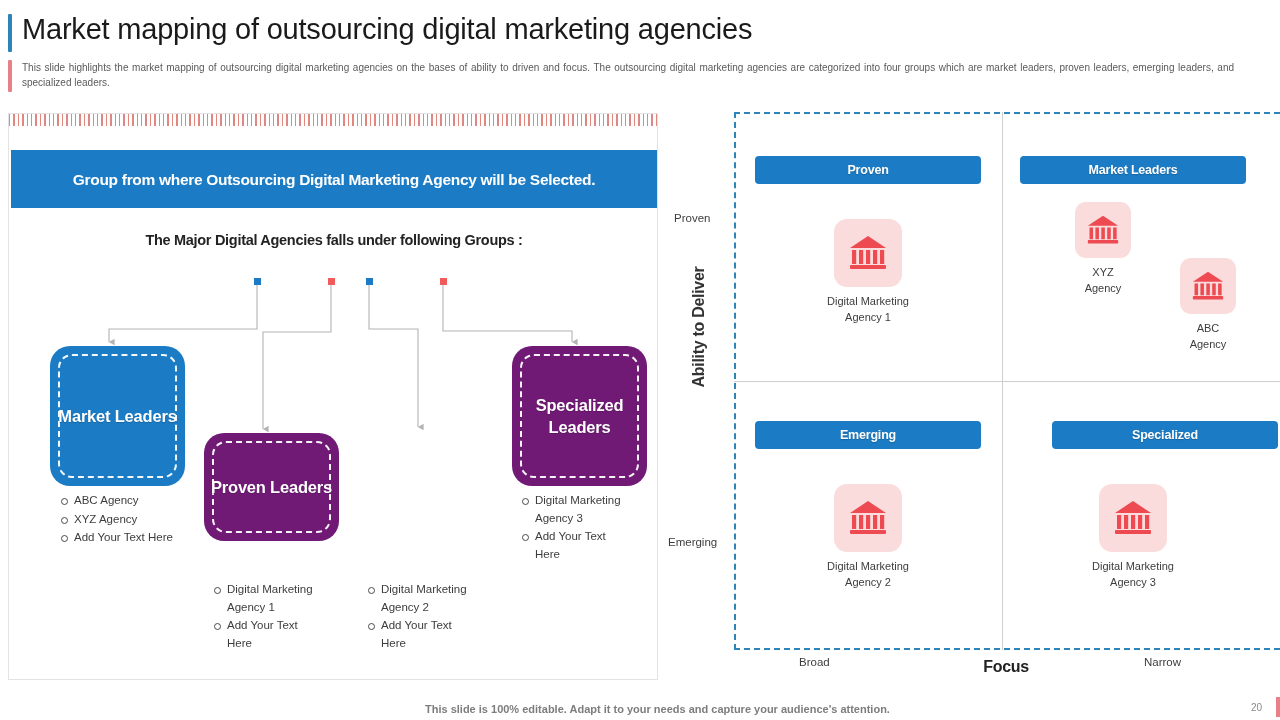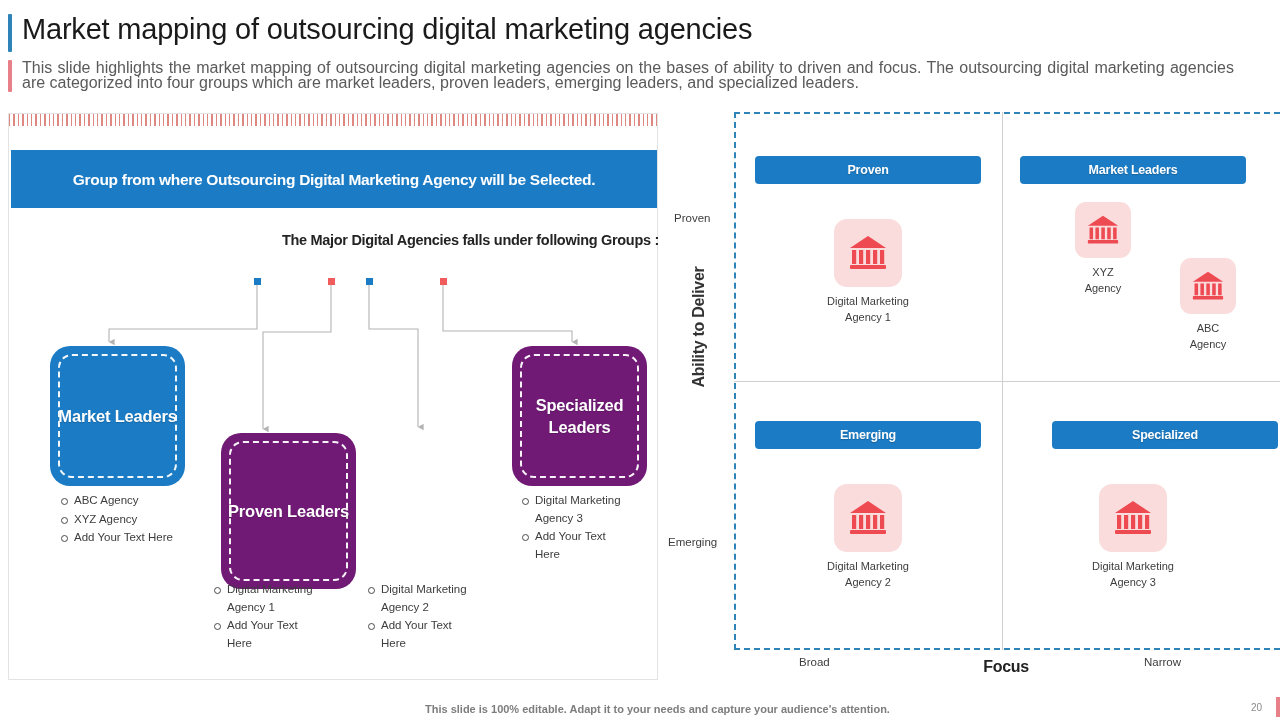--- a/index.html
+++ b/index.html
@@ -17,21 +17,21 @@
   #title-accent { top: 14px; height: 38px; background: #2E84B8; }
   #sub-accent   { top: 60px; height: 32px; background: #E8808A; }
 
   #page-title {
     position: absolute; left: 22px; top: 13px;
     font-size: 29px; font-weight: 400; color: #1a1a1a;
     letter-spacing: -0.2px; white-space: nowrap;
   }
   #page-subtitle {
     position: absolute; left: 22px; top: 61px; width: 1212px;
-    font-size: 16px; line-height: 14.5px; color: #5a5a5a;
+    font-size: 10px; line-height: 14.5px; color: #5a5a5a;
     text-align: justify;
   }
 
   
   #left-panel {
     position: absolute; left: 8px; top: 113px;
     width: 650px; height: 567px;
     border: 1px solid #e3e3e3; background: #fff;
   }
   #hatch-strip {
@@ -46,21 +46,21 @@
     position: absolute; left: 2px; top: 36px; width: 646px; height: 58px;
     background: #1B7BC4; color: #fff;
     display: flex; align-items: center; justify-content: center; text-align: center;
   }
   #blue-banner .btxt {
     font-size: 15.5px; font-weight: bold; line-height: 23px;
     letter-spacing: -0.3px; padding: 0 40px;
   }
   #groups-caption {
     position: absolute; left: 0; top: 118px; width: 650px;
-    text-align: right; font-size: 14.5px; font-weight: bold;
+    text-align: center; font-size: 14.5px; font-weight: bold;
     color: #232323; letter-spacing: -0.3px;
   }
 
   
   #connectors { position: absolute; left: 0; top: 0; width: 650px; height: 567px; pointer-events: none; }
 
   
   .marker { position: absolute; width: 7px; height: 7px; }
   .marker.blue { background: #1B7BC4; }
   .marker.red  { background: #F05C5C; }
@@ -196,21 +196,21 @@
       <div class="inner"></div>
       <div class="lbl">Market
 Leaders</div>
     </div>
     <ul class="bullets" style="left:50px; top:378px; width:125px;">
       <li>ABC Agency</li>
       <li>XYZ Agency</li>
       <li>Add Your Text Here</li>
     </ul>
 
-    <div class="group-card gc-red" style="left:212px; top:319px; width:135px; height:156px;">
+    <div class="group-card gc-red" style="left:195px; top:319px; width:135px; height:108px;">
       <div class="inner"></div>
       <div class="lbl">Proven
 Leaders</div>
     </div>
     <ul class="bullets" style="left:203px; top:467px; width:105px;">
       <li>Digital Marketing Agency 1</li>
       <li>Add Your Text Here</li>
     </ul>
 
     <ul class="bullets" style="left:357px; top:467px; width:105px;">

